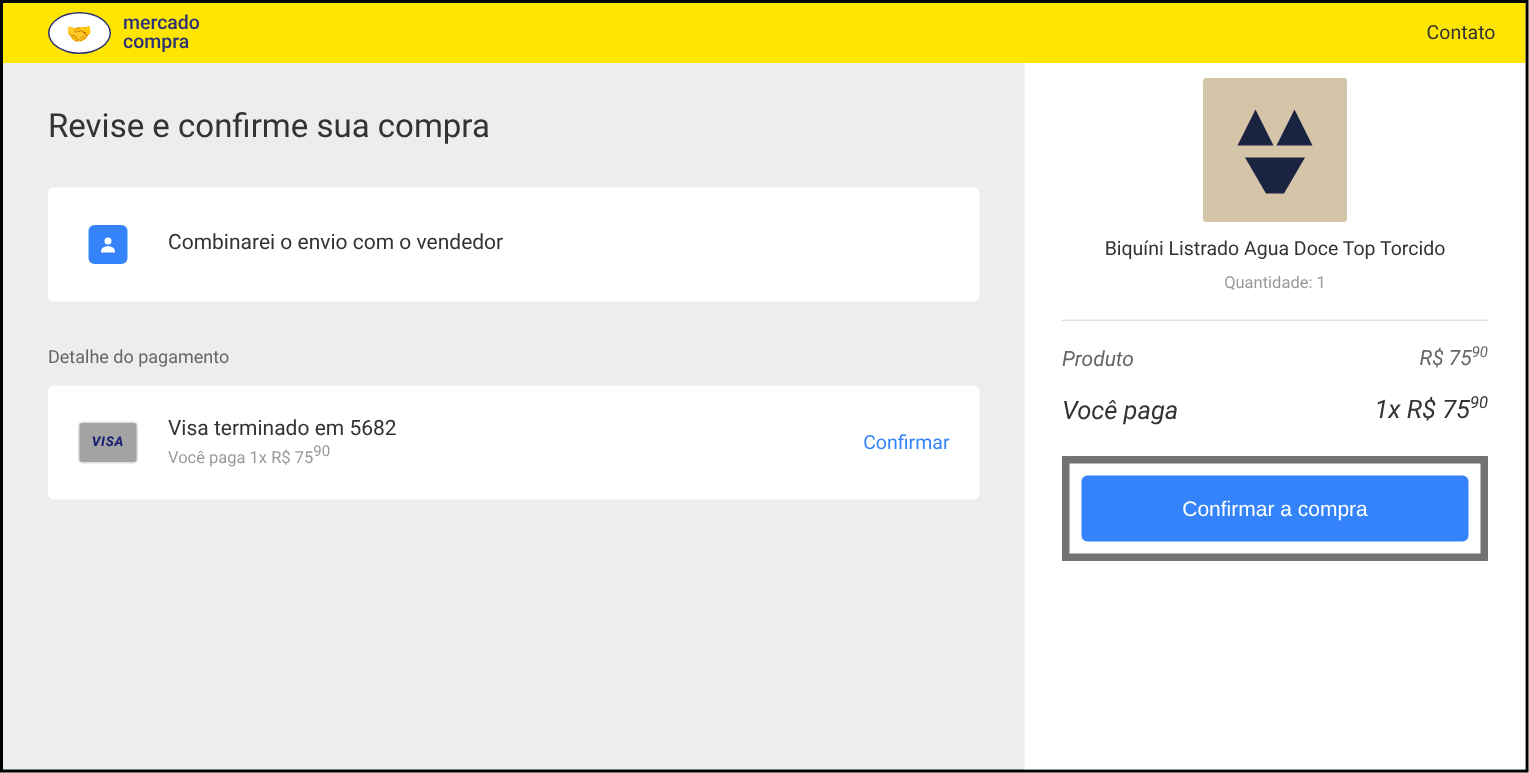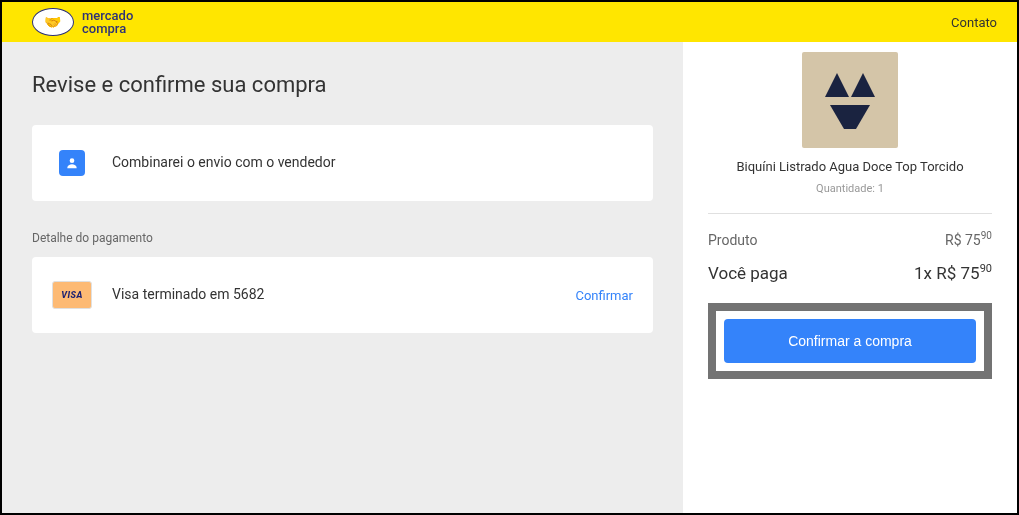--- a/index.html
+++ b/index.html
@@ -106,21 +106,21 @@
       position: absolute;
       bottom: -5px;
       left: 50%;
       transform: translateX(-50%);
       border: 5px solid transparent;
       border-top-color: #3483fa;
     }
     .visa-icon {
       width: 42px;
       height: 28px;
-      background: #fdba74;
+      background: #a3a3a3;
       border: 1px solid #e0e0e0;
       border-radius: 3px;
       display: flex;
       align-items: center;
       justify-content: center;
       font-size: 9px;
       font-weight: 800;
       font-style: italic;
       color: #1a1f71;
       letter-spacing: 0.5px;
@@ -173,20 +173,21 @@
       height: 1px;
       background: #e0e0e0;
       margin-bottom: 16px;
     }
     .price-row {
       width: 100%;
       display: flex;
       justify-content: space-between;
       align-items: baseline;
       margin-bottom: 14px;
+      font-style: italic;
     }
     .price-label {
       font-size: 14px;
       color: #666;
     }
     .price-label.big {
       font-size: 17px;
       color: #333;
     }
     .price-value {
@@ -199,21 +200,21 @@
     }
     .cents {
       font-size: 10px;
       vertical-align: super;
     }
     .cents.big {
       font-size: 11px;
     }
     .confirm-wrapper {
       width: 100%;
-      border: 8px solid #737373;
+      border: 5px solid #737373;
       padding: 8px;
       margin-top: 6px;
     }
     .confirm-btn {
       width: 100%;
       background: #3483fa;
       color: #fff;
       border: none;
       padding: 14px;
       font-size: 14px;
@@ -288,20 +289,23 @@
       </div>
     </div>
 
     <div class="section-label">Detalhe do pagamento</div>
     <div class="card">
       <div class="card-icon">
         <div class="visa-icon">VISA</div>
       </div>
       <div class="card-content">
         <div class="card-title">Visa terminado em 5682</div>
+        <div class="card-sub">
+          <span>Você paga 1x R$ 75</span><span class="cents">90</span>
+        </div>
       </div>
       <div class="modificar">Confirmar</div>
     </div>
   </div>
 
   <div class="right">
     <div class="product-image">
       <div class="bikini">
         <div class="bikini-top"></div>
         <div class="bikini-bottom"></div>

